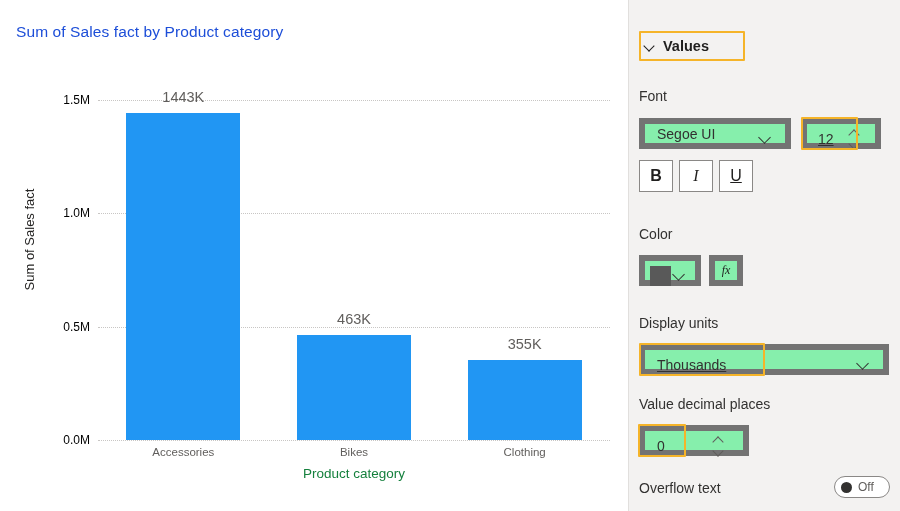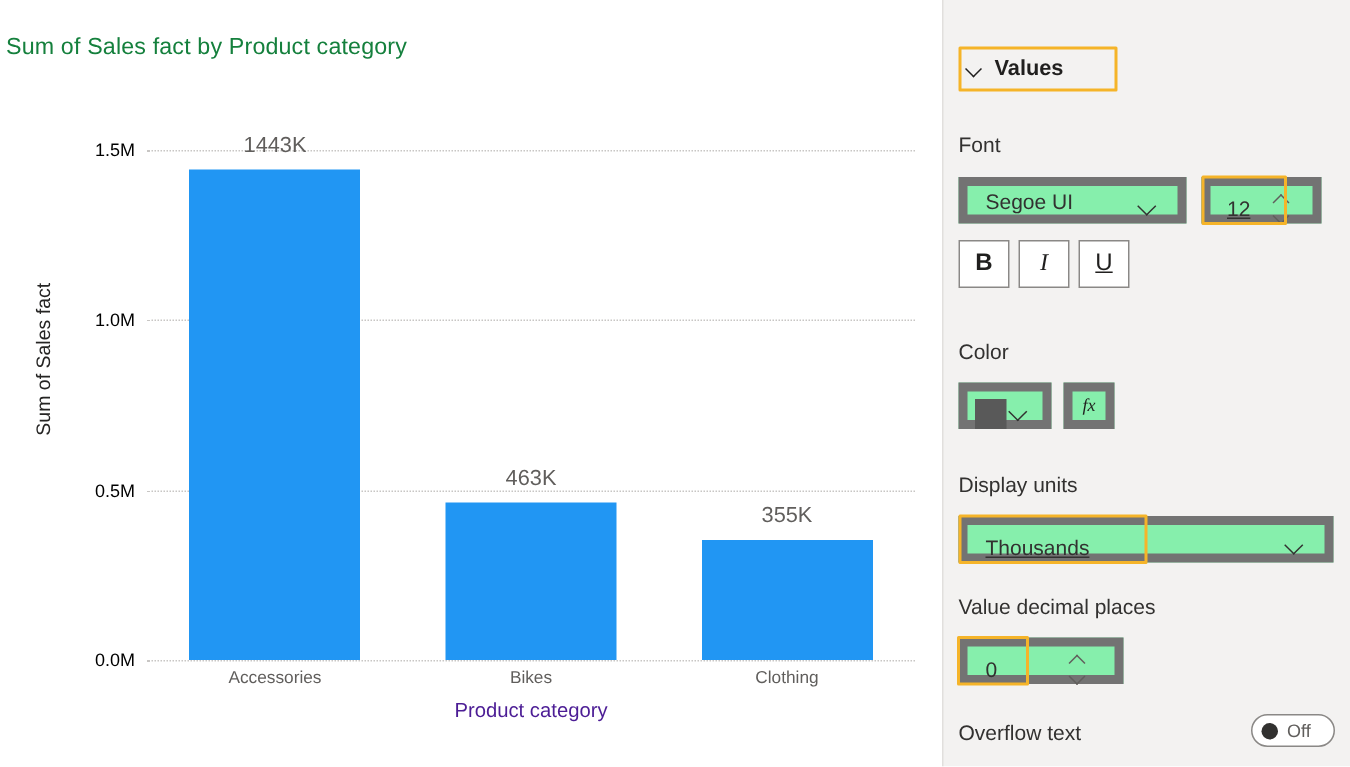--- a/index.html
+++ b/index.html
@@ -23,23 +23,23 @@
   
   #chart-area {
     position: absolute;
     left: 0; top: 0;
     width: 628px;
     height: 511px;
     background: #ffffff;
   }
   #chart-title {
     position: absolute;
-    left: 4px; top: 23px;
+    left: 16px; top: 23px;
     font-size: 15.5px;
-    color: #15803d;
+    color: #1d4ed8;
     letter-spacing: .1px;
     white-space: nowrap;
     text-align: center;
   }
 
   
   #plot {
     position: absolute;
     left: 0; top: 0;
     width: 628px; height: 511px;
@@ -78,21 +78,21 @@
     transform-origin: center center;
     white-space: nowrap;
   }
   #x-axis-title {
     position: absolute;
     left: 98px;
     top: 466px;
     width: 512px;
     text-align: center;
     font-size: 13.5px;
-    color: #4c1d95;
+    color: #15803d;
     white-space: nowrap;
   }
   .bar {
     position: absolute;
     background: #2196f3;
   }
   .bar-label {
     position: absolute;
     font-size: 14.5px;
     color: #605e5c;

